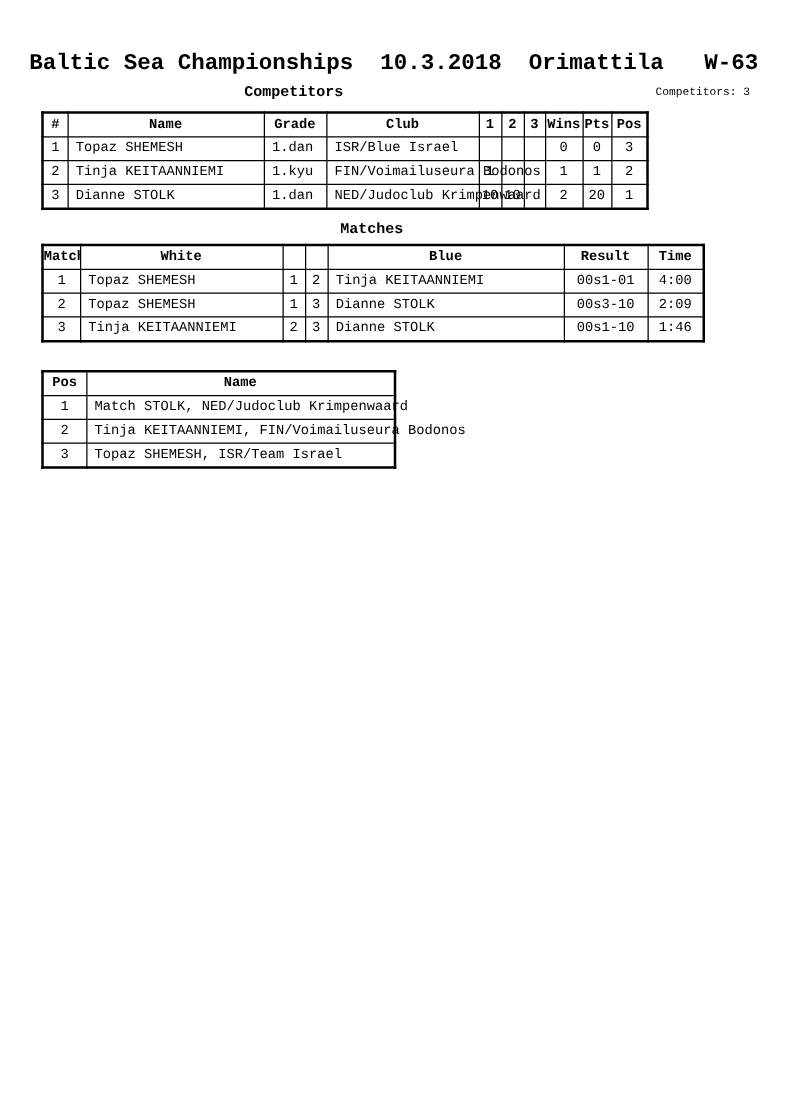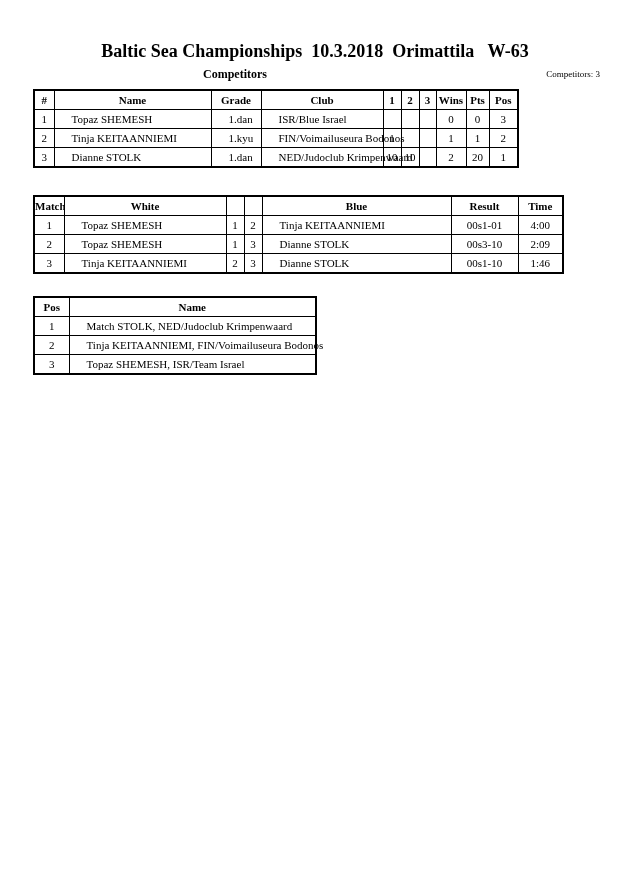--- a/index.html
+++ b/index.html
@@ -1,21 +1,21 @@
 <!DOCTYPE html>
 <html><head>
 <meta charset="utf-8">
 <style>
   html, body { margin: 0; padding: 0; background: #ffffff; }
   .page {
     position: relative;
     width: 630px;
     height: 891px;
     background: #ffffff;
-    font-family: Liberation Serif, serif;
+    font-family: Liberation Mono, monospace;
     color: #000000;
     overflow: hidden;
   }
   .page-title {
     position: absolute;
     top: 41px;
     left: 0;
     width: 100%;
     text-align: center;
     font-size: 18px;
@@ -48,21 +48,21 @@
   th, td {
     border: 1px solid #000;
     font-size: 11px;
     height: 18px;
     padding: 0;
     line-height: 18px;
     vertical-align: middle;
   }
   th { font-weight: bold; text-align: center; overflow: hidden; white-space: nowrap; }
   td.c { text-align: center; }
-  td.l { text-align: left; padding-left: 17px; white-space: nowrap; }
+  td.l { text-align: left; padding-left: 6px; white-space: nowrap; }
   td.ov { overflow: visible; }
   .competitors-table { top: 89px; left: 33px; width: 484px; }
   .matches-table     { top: 195px; left: 33px; width: 529px; }
   .results-table     { top: 296px; left: 33px; width: 282px; }
 </style>
 </head>
 <body>
 
 <div class="page">
 
@@ -131,20 +131,21 @@
         <td class="c">10</td>
         <td class="c">10</td>
         <td class="c"></td>
         <td class="c">2</td>
         <td class="c">20</td>
         <td class="c">1</td>
       </tr>
     </tbody>
   </table>
 
+  <div class="section-title matches-section-title">Matches</div>
 
   <table class="matches-table">
     <colgroup>
       <col style="width:30px">
         <col style="width:162px">
         <col style="width:18px">
         <col style="width:18px">
       <col style="width:189px">
         <col style="width:67px">
         <col style="width:45px">

